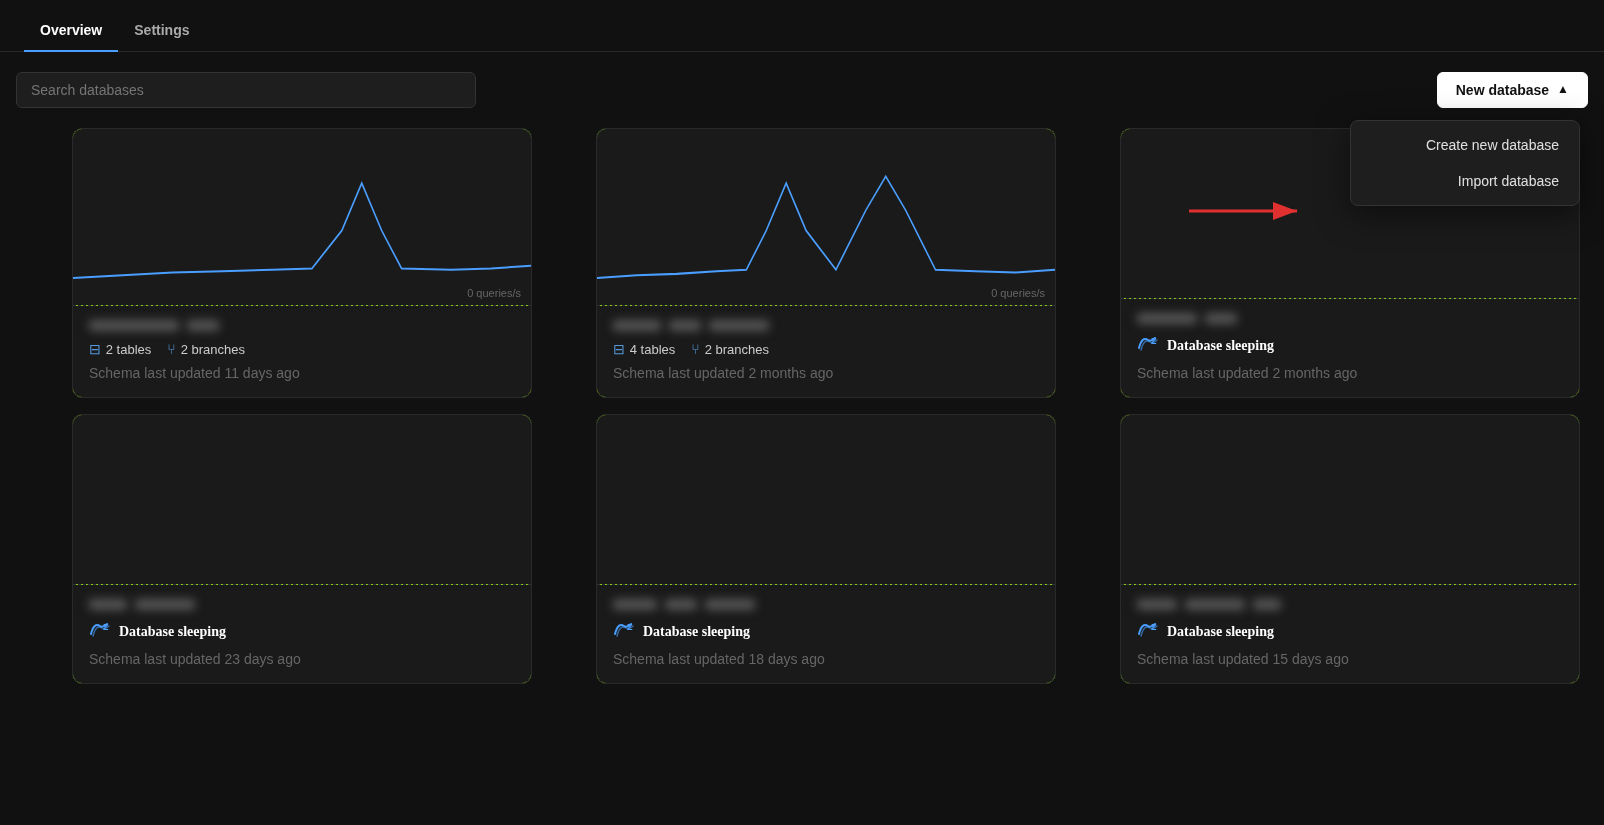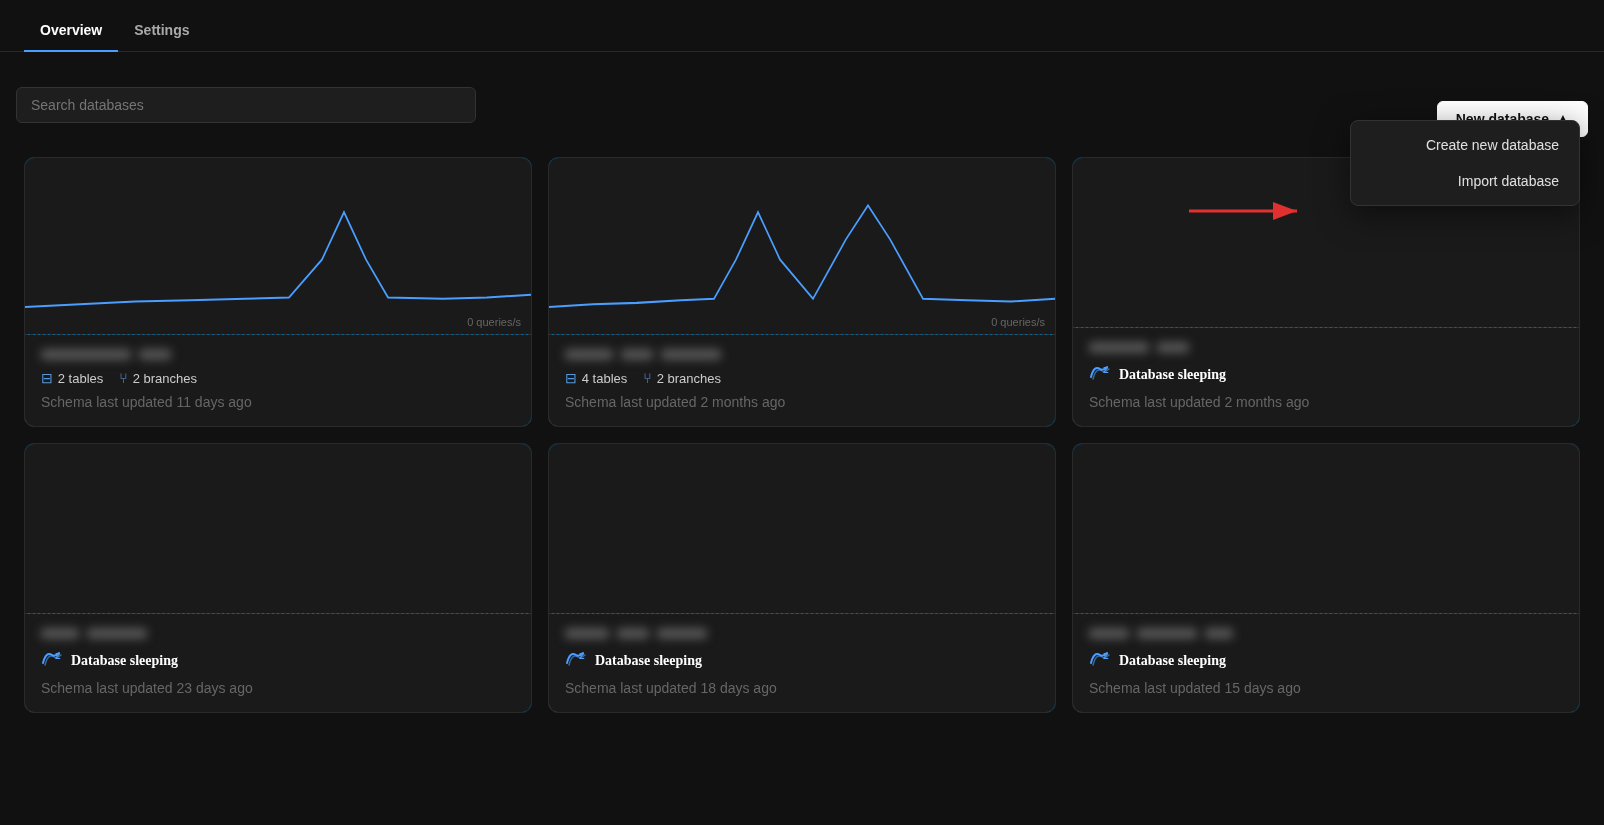--- a/index.html
+++ b/index.html
@@ -71,21 +71,20 @@
       border-radius: 6px;
       color: #111111;
       padding: 9px 18px;
       cursor: pointer;
       font-size: 14px;
       font-weight: 600;
       display: flex;
       align-items: flex-start;
       gap: 8px;
       white-space: nowrap;
-      margin-top: 29px;
     }
     .btn-new-database .chevron {
       font-size: 12px;
     }
 
     
     .dropdown-menu {
       position: absolute;
       right: 24px;
       top: 68px;
@@ -115,28 +114,29 @@
 
     
     .db-grid {
       display: grid;
       grid-template-columns: repeat(3, 1fr);
       gap: 16px;
       padding: 0 24px 24px;
     }
 
     .db-card {
-      background: #0369a1;
+      background: #84cc16;
       border: 1px solid #2a2a2a;
       border-radius: 10px;
       overflow: hidden;
       cursor: pointer;
       height: 270px;
       display: flex;
       flex-direction: column;
+      margin-left: 48px;
     }
 
     .db-card-chart {
       flex: 1;
       position: relative;
       background: #1a1a1a;
       min-height: 120px;
     }
 
     .db-card-chart svg {

